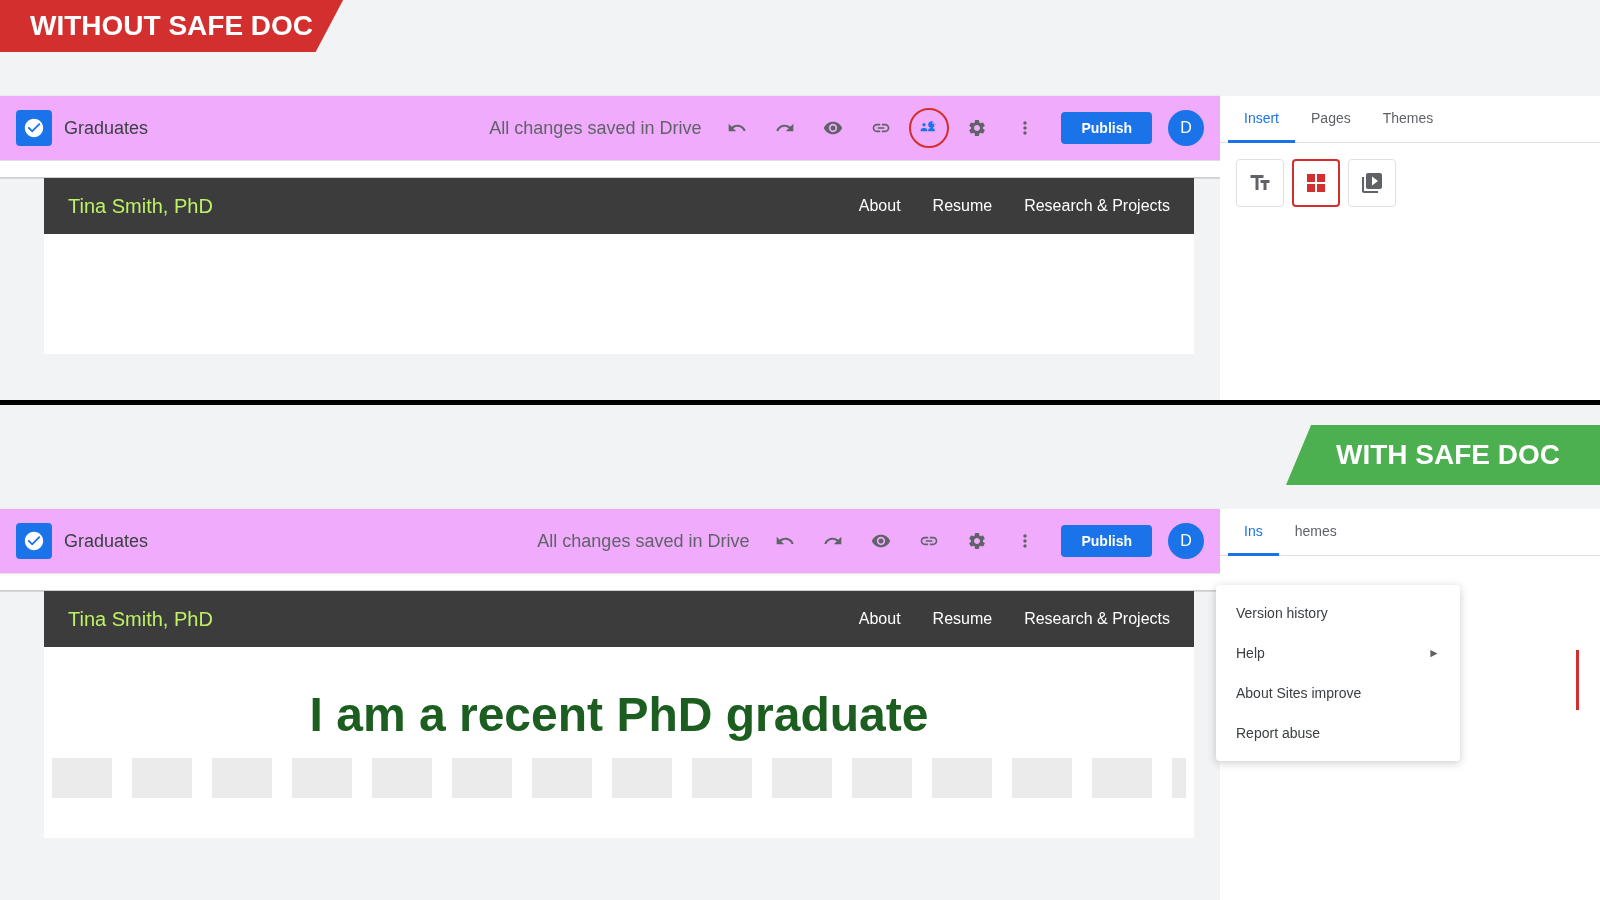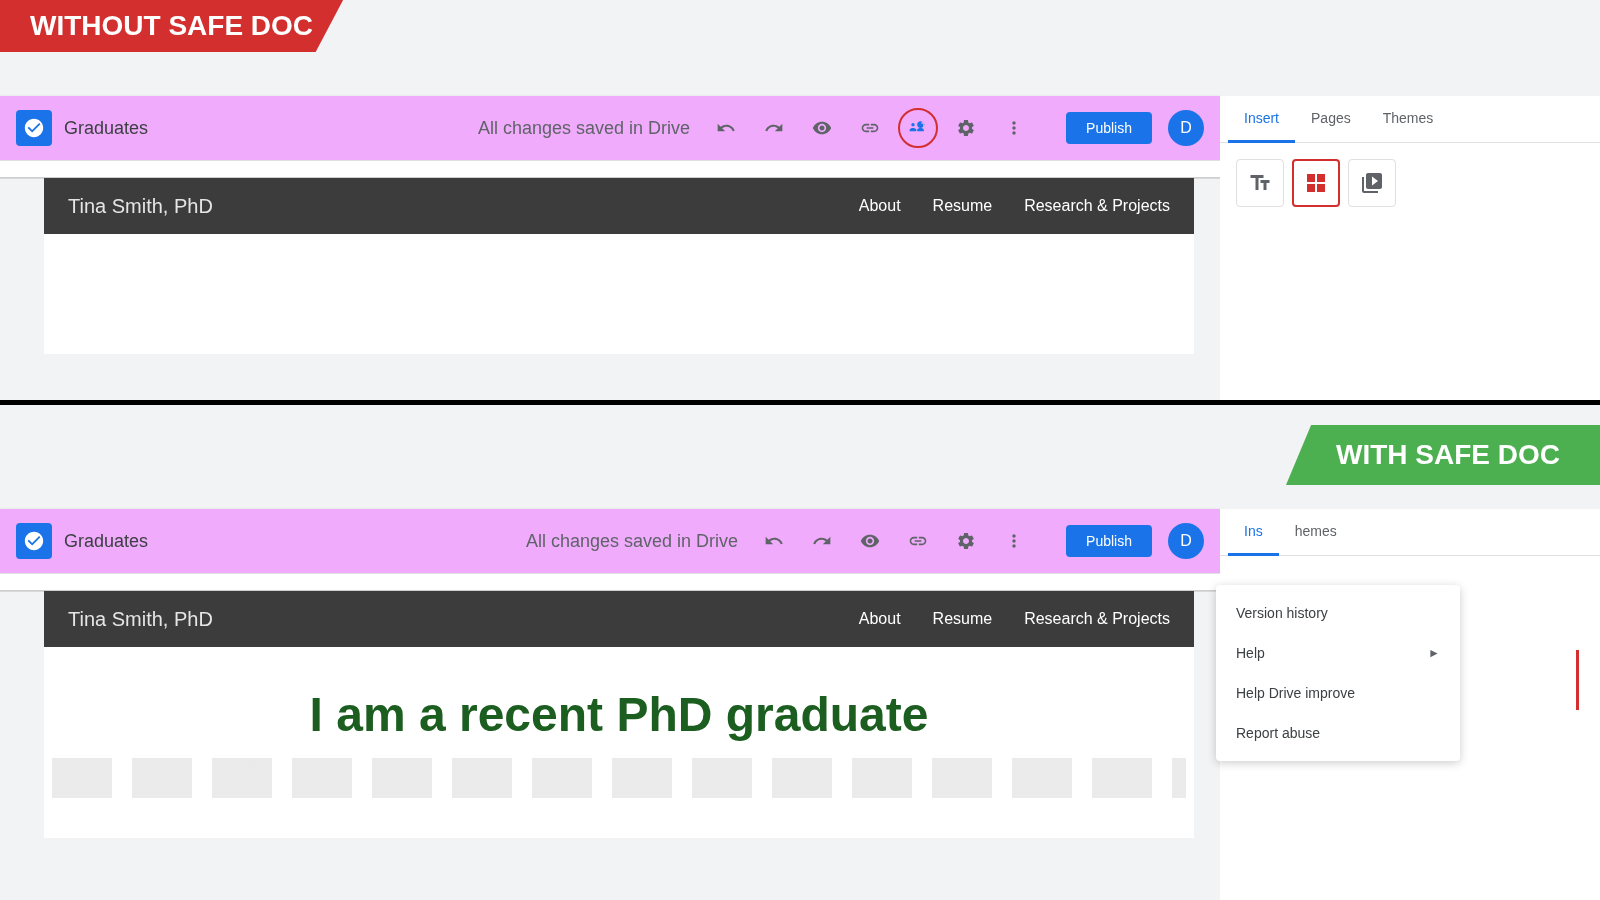--- a/index.html
+++ b/index.html
@@ -92,23 +92,23 @@
       border: 2px solid #d32f2f;
     }
 
     .publish-btn {
       background: #1a73e8;
       color: white;
       border: none;
       border-radius: 4px;
       padding: 8px 20px;
       font-size: 14px;
-      font-weight: 400;
+      font-weight: 700;
       cursor: pointer;
-      margin-left: 24px;
+      margin-left: 8px;
     }
 
     .avatar-btn {
       width: 36px;
       height: 36px;
       border-radius: 50%;
       background: #1a73e8;
       color: white;
       font-size: 16px;
       font-weight: 500;
@@ -145,21 +145,21 @@
 
     .site-nav {
       background: #3c3c3c;
       padding: 0 24px;
       height: 56px;
       display: flex;
       align-items: center;
     }
 
     .site-nav .site-title {
-      color: #e5e5e5;
+      color: #bef264;
       font-size: 20px;
       font-weight: 400;
       flex: 1;
     }
 
     .site-nav .nav-links {
       display: flex;
       gap: 32px;
     }
 
@@ -485,20 +485,20 @@
 
 <div class="dropdown-menu">
   <div class="dropdown-item">
     <span>Version history</span>
   </div>
   <div class="dropdown-item">
     <span>Help</span>
     <span class="arrow">►</span>
   </div>
   <div class="dropdown-item">
-    <span>Help Drive improve</span>
+    <span>About Sites improve</span>
   </div>
   <div class="dropdown-item">
     <span>Report abuse</span>
   </div>
 </div>
 
 <div style="position:absolute; right:0; top:650px; width:24px; height:60px; border-left:3px solid #d32f2f; background:white;"></div>
 
 </body></html>

